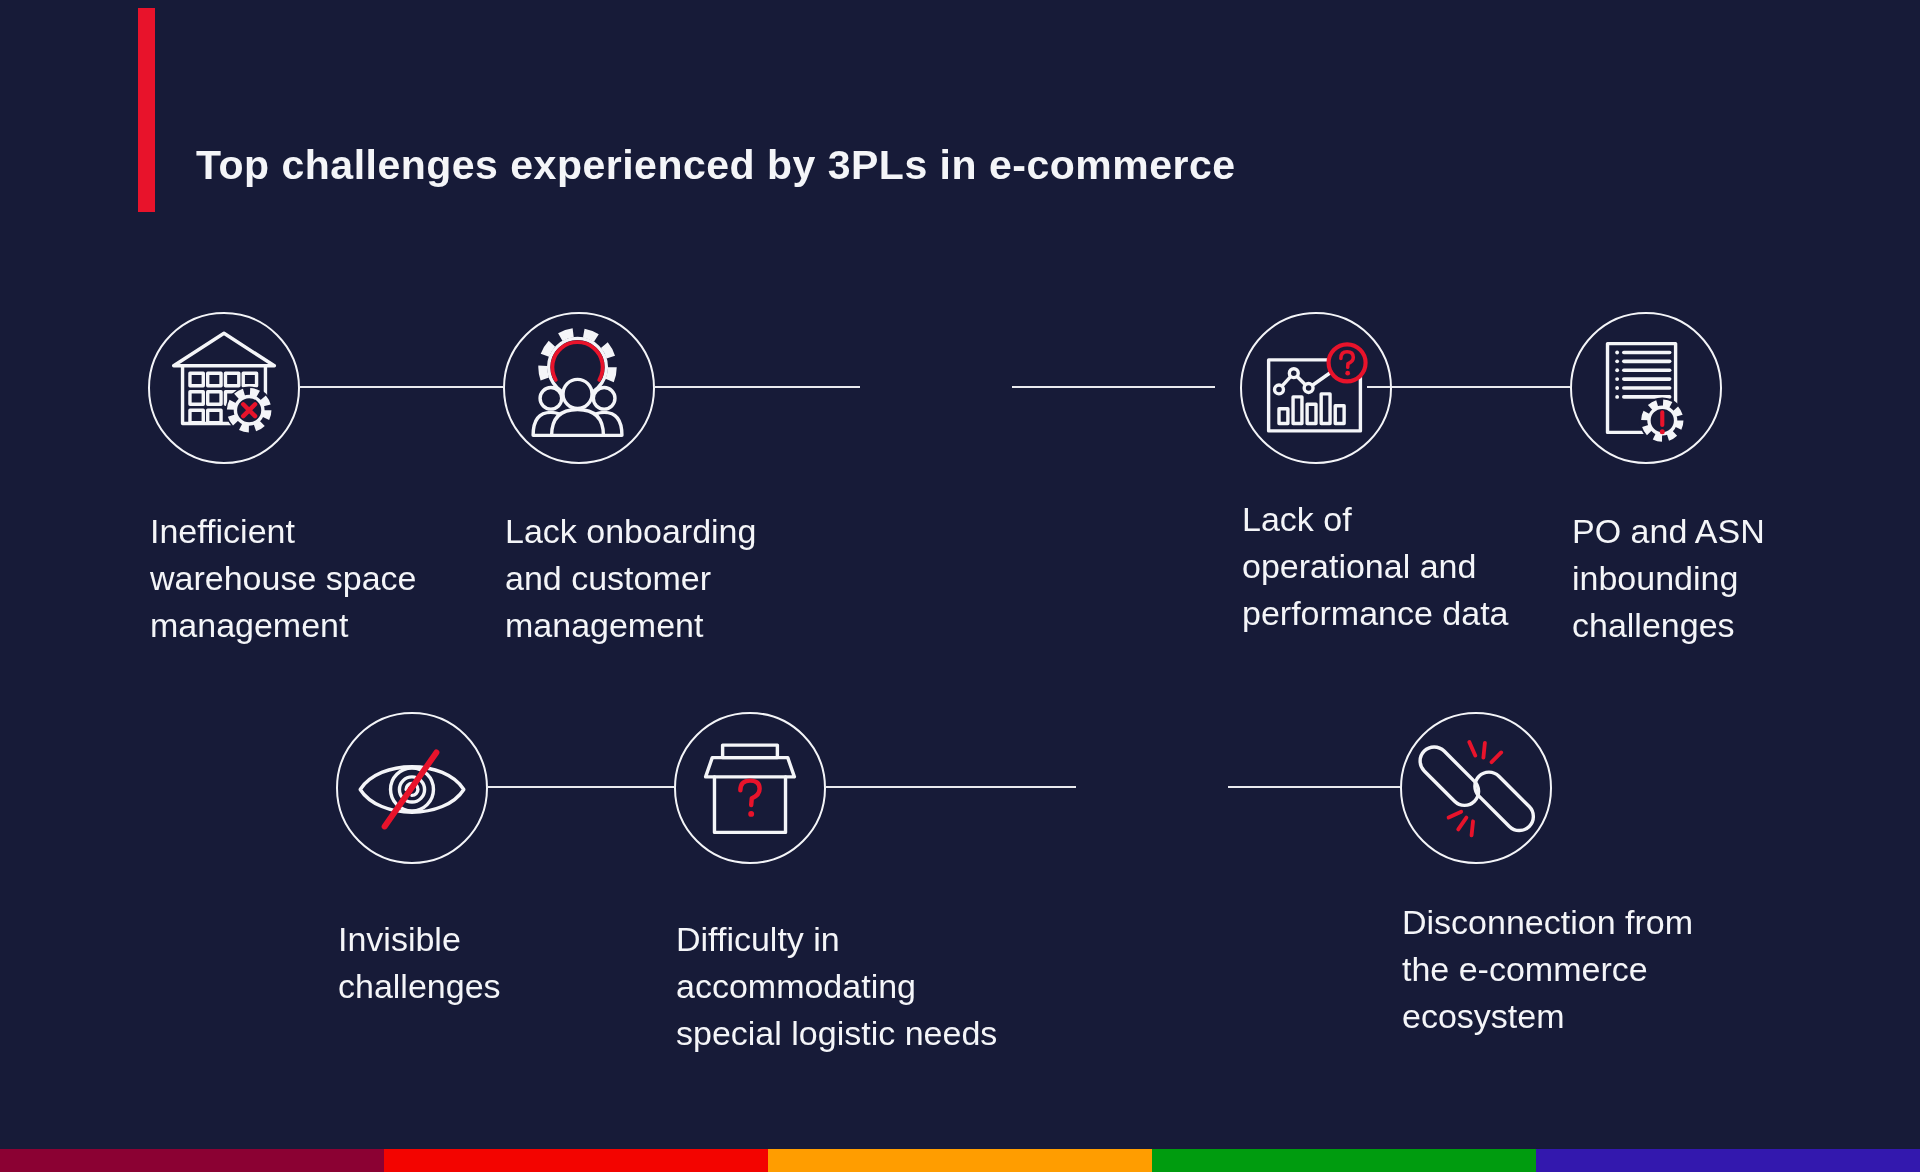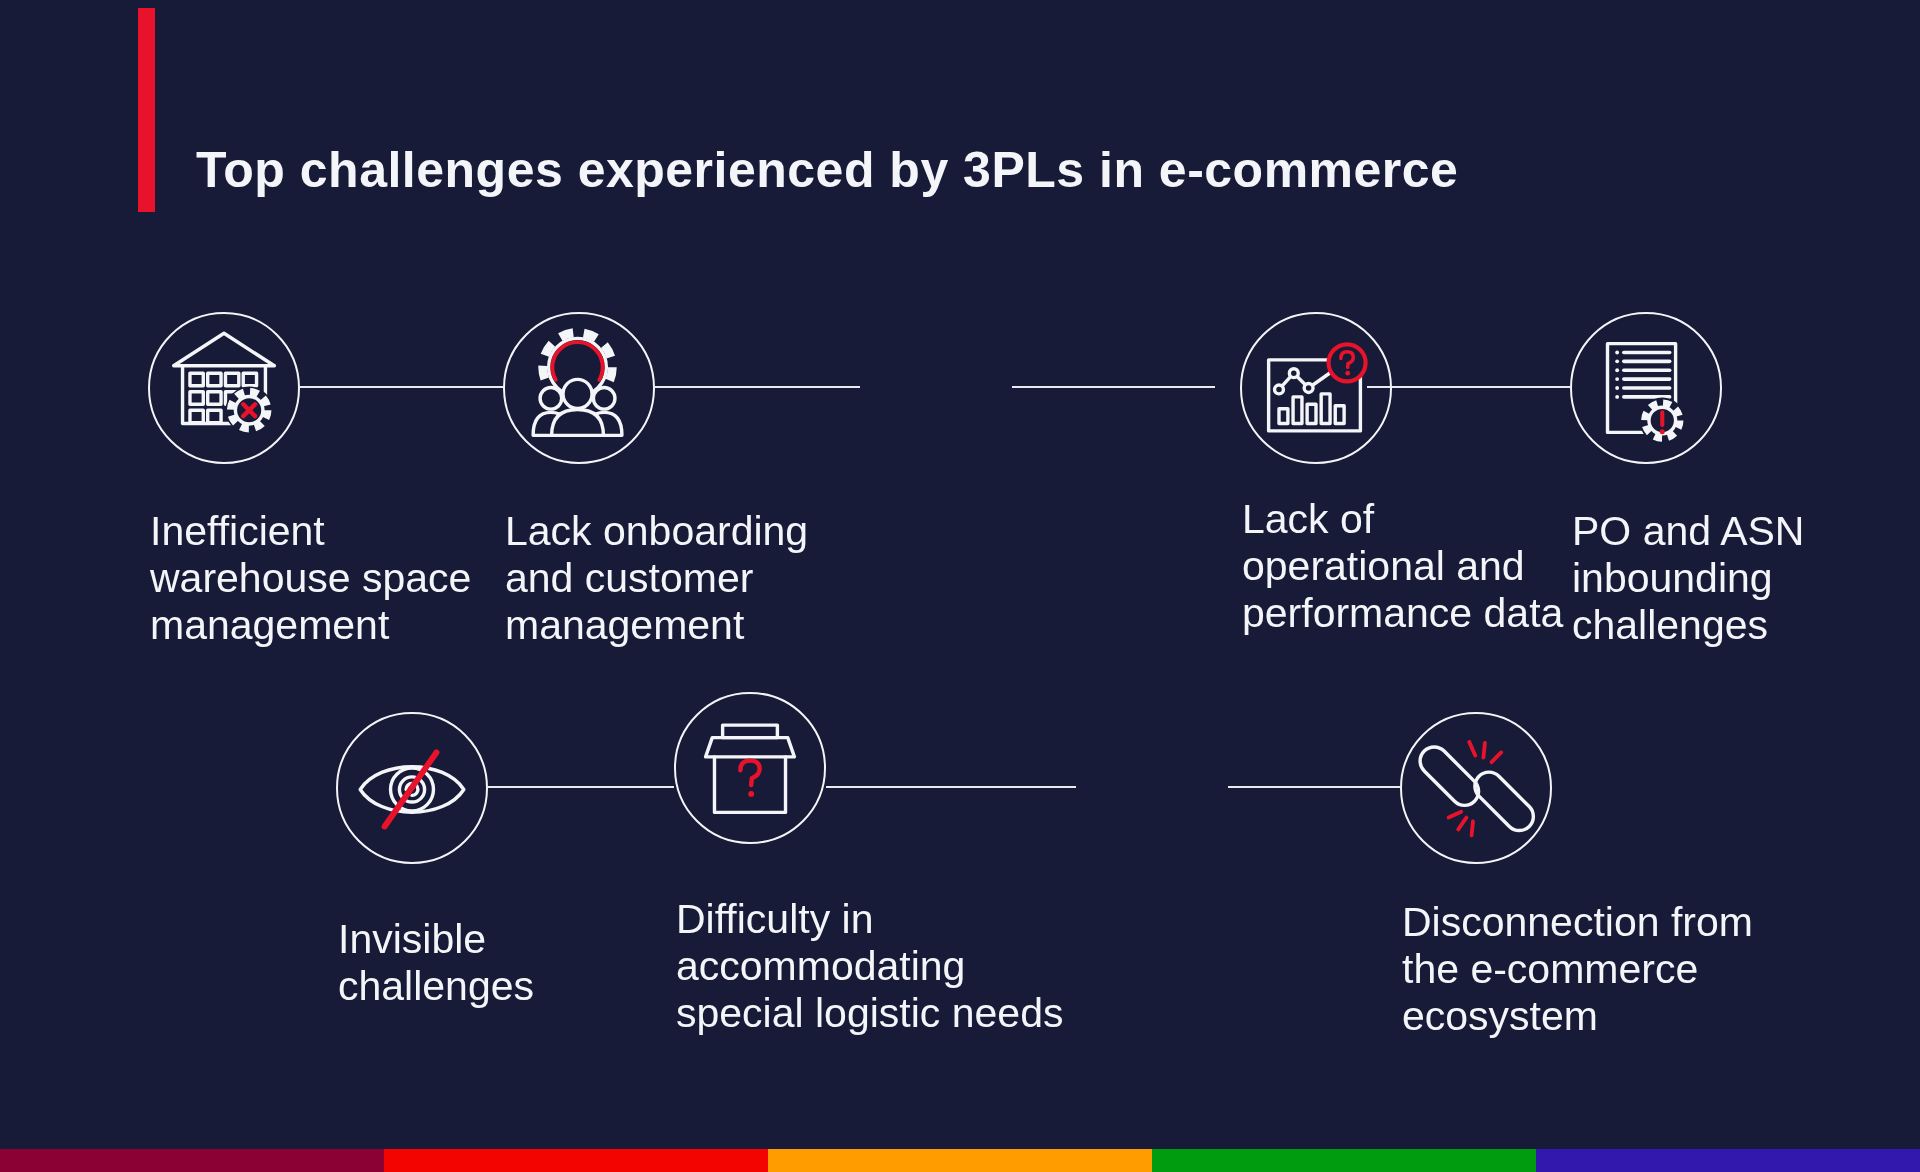--- a/index.html
+++ b/index.html
@@ -10,33 +10,33 @@
   }
   html,body{margin:0;padding:0;background:var(--background);}
   .canvas{
     position:relative;width:1920px;height:1172px;overflow:hidden;
     background:var(--background);
     font-family:"Liberation Sans","DejaVu Sans",sans-serif;
   }
   .accent-bar{position:absolute;left:138px;top:8px;width:17px;height:204px;background:var(--accent-red);}
   .title{
     position:absolute;left:196px;top:145px;margin:0;
-    font-size:50px;font-weight:700;line-height:1;letter-spacing:.5px;
+    font-size:41px;font-weight:700;line-height:1;letter-spacing:.5px;
     color:var(--text-color);white-space:nowrap;
   }
   .item{position:absolute;width:420px;}
   .ring{
     width:152px;height:152px;box-sizing:border-box;
     border:2px solid var(--line-color);border-radius:50%;
     position:relative;
   }
   .ring svg{position:absolute;left:0;top:0;width:148px;height:148px;}
   .label{
     position:absolute;left:2px;width:400px;
-    font-size:41px;line-height:47px;color:var(--text-color);
+    font-size:34px;line-height:47px;color:var(--text-color);
     white-space:pre-line;
   }
   .connector{position:absolute;height:2px;background:var(--line-color);opacity:.95;}
   .stripe{position:absolute;left:0;bottom:0;width:100%;height:23px;display:flex;}
   .stripe>div{flex:1 1 0;height:100%;}
   
   svg.icon *{fill:none;stroke:var(--line-color);stroke-width:2.3;stroke-linecap:round;stroke-linejoin:round;}
   svg.icon .sq{stroke-linecap:butt;}
   svg.icon .bgo{fill:var(--background);stroke:none;}
   svg.icon .bgf{fill:var(--background);}
@@ -165,21 +165,21 @@
         <circle cx="50" cy="51" r="14.5"></circle>
         <circle cx="50" cy="51" r="8.5"></circle>
         <path d="M46 51 A4 4 0 1 1 50 55"></path>
         <path class="r" style="stroke-width:4" d="M66.5 26 L31.5 76"></path>
       </svg>
     </div>
     <div class="label" style="top:204px">Invisible
 challenges</div>
   </div>
 
-  <div class="item" style="left:674px;top:692px">
+  <div class="item" style="left:674px;top:712px">
     <div class="ring">
       <svg class="icon" viewBox="0 0 100 100" aria-label="open-box-question-icon">
         <rect x="31.5" y="21" width="37" height="8.5"></rect>
         <path d="M24.5 29.5 H75.5 L80 42.5 H20 Z"></path>
         <path d="M26 42.5 V80 H74 V42.5"></path>
         <path class="r" style="stroke-width:3" d="M43.5 51.5 Q43.5 45 50 45 Q56.5 45 56.5 50.5 Q56.5 54.8 51.2 57 L50.8 61.5"></path>
         <circle cx="50.8" cy="67.5" r="2" class="rf"></circle>
       </svg>
     </div>
     <div class="label" style="top:204px">Difficulty in

